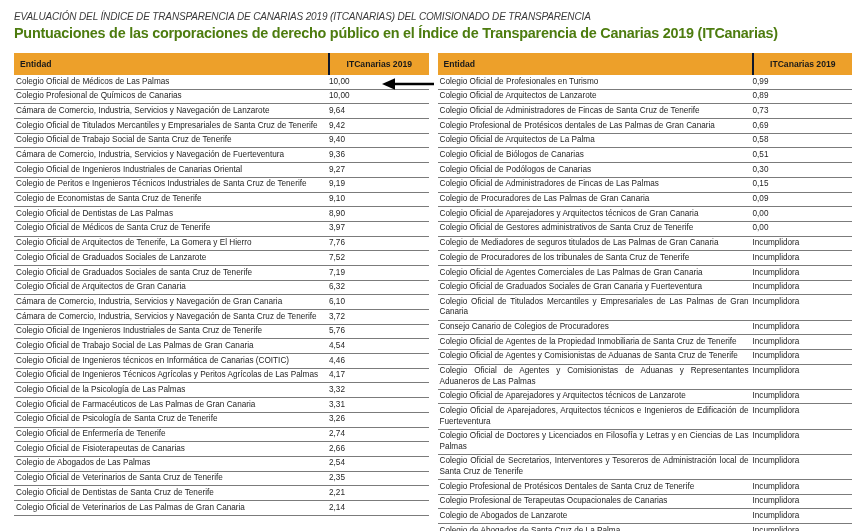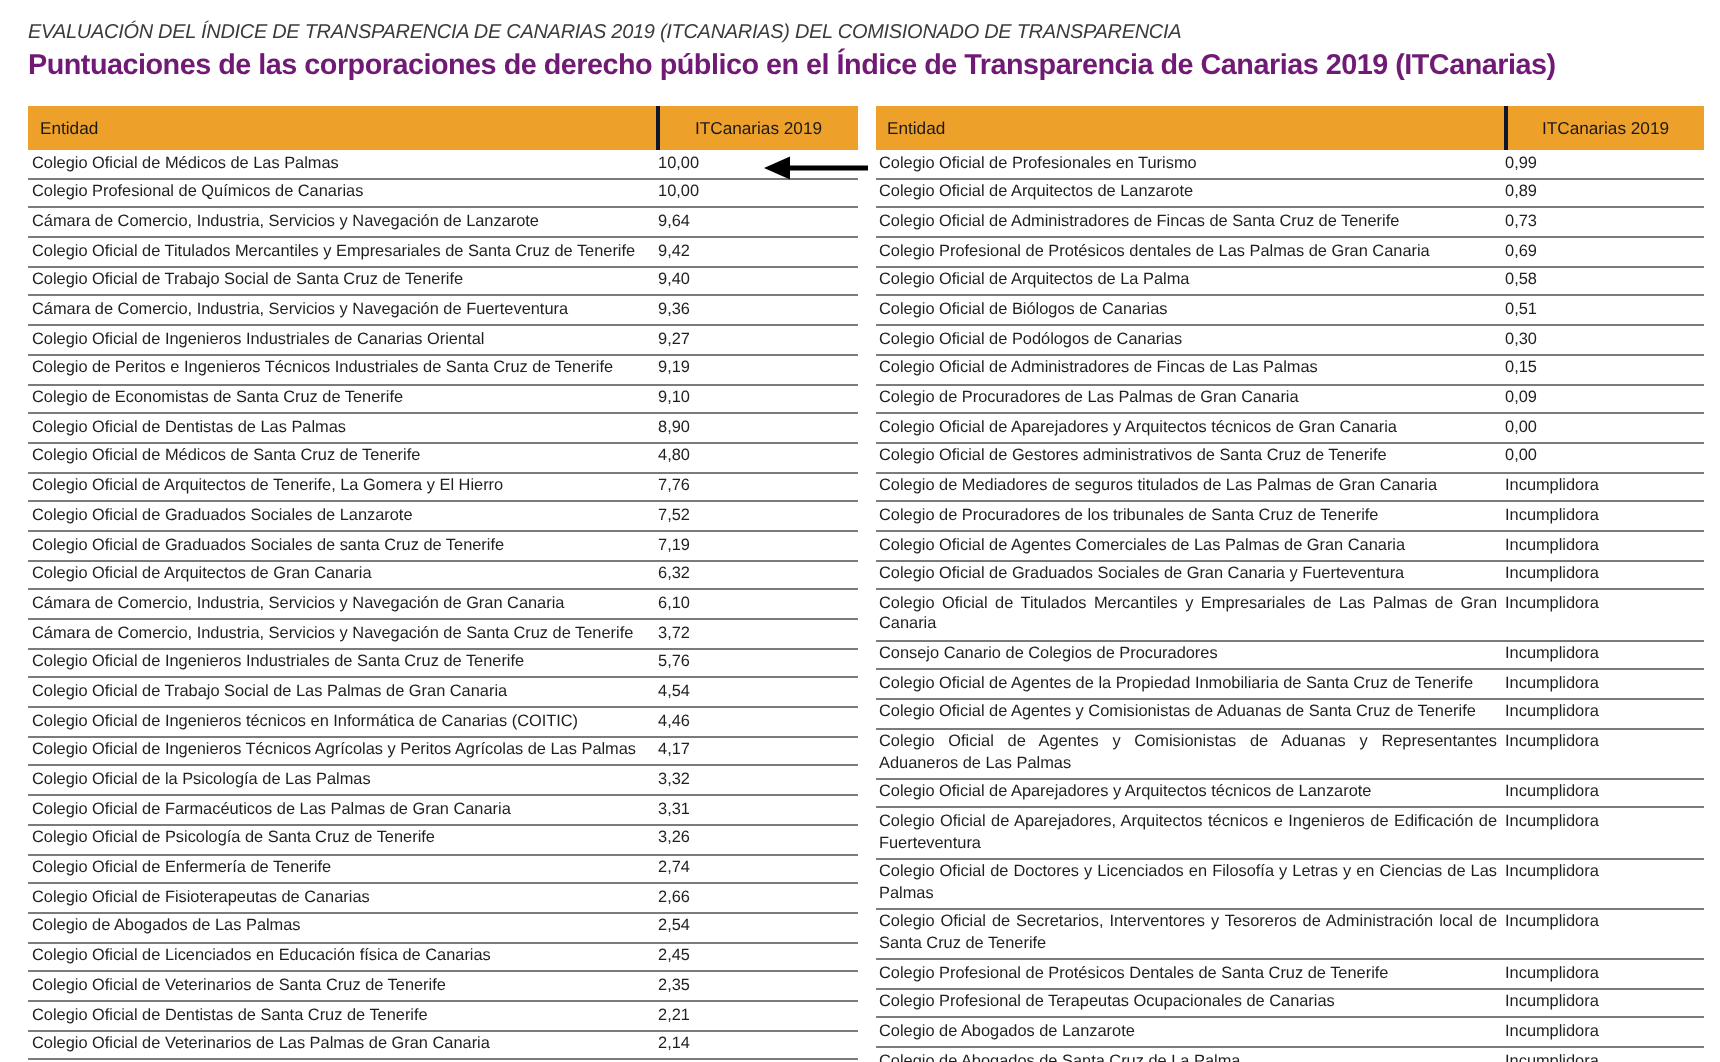--- a/index.html
+++ b/index.html
@@ -26,21 +26,21 @@
     letter-spacing: -0.15px;
     color: #3b3b3b;
     line-height: 13px;
     white-space: nowrap;
     margin: 2px 0 0 0;
     font-style: italic;
   }
   .headline {
     font-size: 14.4px;
     font-weight: bold;
-    color: #701a75;
+    color: #4d7c0f;
     line-height: 17px;
     letter-spacing: -0.25px;
     white-space: nowrap;
     margin: 2px 0 0 0;
   }
   .tables {
     display: flex;
     gap: 9px;
     margin-top: 11px;
   }
@@ -50,21 +50,21 @@
   }
   table.grid {
     width: 100%;
     border-collapse: collapse;
     table-layout: fixed;
   }
   table.grid th {
     background: #eda02a;
     color: #1a1a1a;
     font-size: 8.6px;
-    font-weight: normal;
+    font-weight: bold;
     text-align: left;
     padding: 6px 16px 6px 6px;
     height: 20px;
     box-sizing: border-box;
     vertical-align: middle;
     border: none;
   }
   table.grid th.col-score {
     text-align: center;
     border-left: 2px solid #0f172a;
@@ -164,21 +164,21 @@
             <tr>
               <td class="ent">Colegio de Economistas de Santa Cruz de Tenerife</td>
               <td class="score">9,10</td>
             </tr>
             <tr>
               <td class="ent">Colegio Oficial de Dentistas de Las Palmas</td>
               <td class="score">8,90</td>
             </tr>
             <tr>
               <td class="ent">Colegio Oficial de Médicos de Santa Cruz de Tenerife</td>
-              <td class="score">4,80</td>
+              <td class="score">3,97</td>
             </tr>
             <tr>
               <td class="ent">Colegio Oficial de Arquitectos de Tenerife, La Gomera y El Hierro</td>
               <td class="score">7,76</td>
             </tr>
             <tr>
               <td class="ent">Colegio Oficial de Graduados Sociales de Lanzarote</td>
               <td class="score">7,52</td>
             </tr>
             <tr>
@@ -229,24 +229,20 @@
               <td class="ent">Colegio Oficial de Enfermería de Tenerife</td>
               <td class="score">2,74</td>
             </tr>
             <tr>
               <td class="ent">Colegio Oficial de Fisioterapeutas de Canarias</td>
               <td class="score">2,66</td>
             </tr>
             <tr>
               <td class="ent">Colegio de Abogados de Las Palmas</td>
               <td class="score">2,54</td>
-            </tr>
-            <tr>
-              <td class="ent">Colegio Oficial de Licenciados en Educación física de Canarias</td>
-              <td class="score">2,45</td>
             </tr>
             <tr>
               <td class="ent">Colegio Oficial de Veterinarios de Santa Cruz de Tenerife</td>
               <td class="score">2,35</td>
             </tr>
             <tr>
               <td class="ent">Colegio Oficial de Dentistas de Santa Cruz de Tenerife</td>
               <td class="score">2,21</td>
             </tr>
             <tr>

